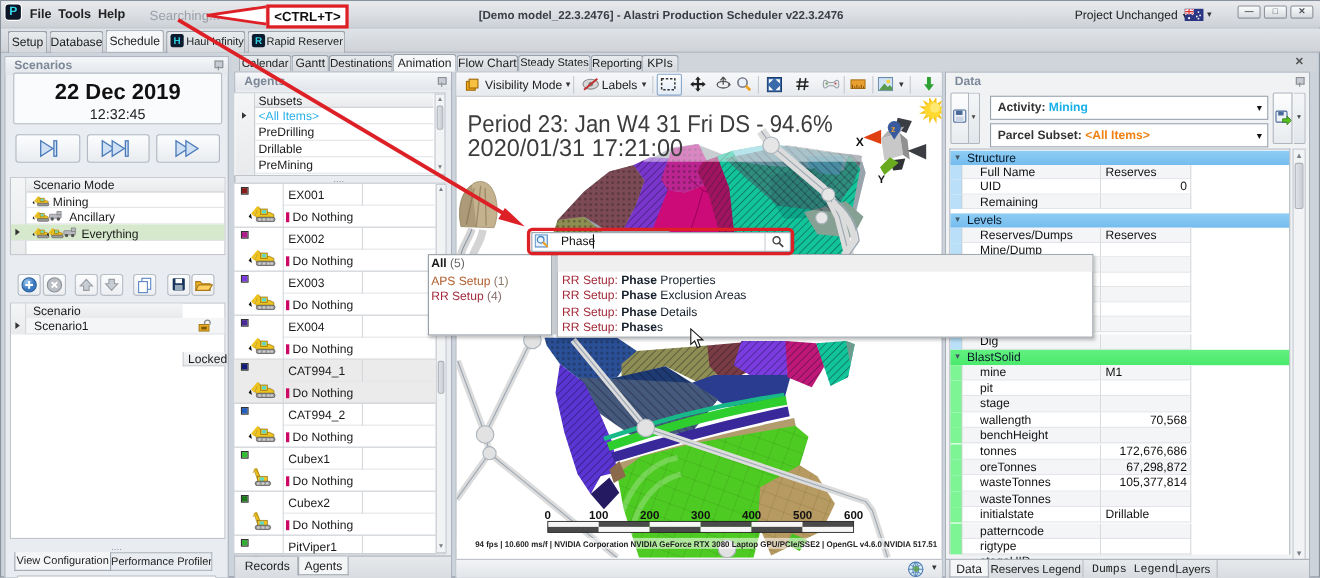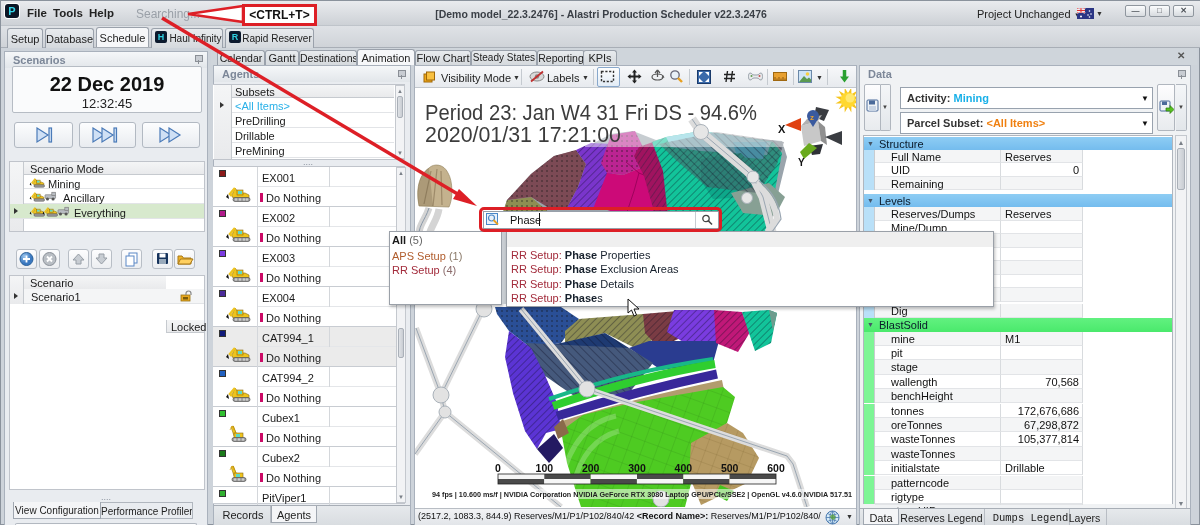--- a/index.html
+++ b/index.html
@@ -672,21 +672,20 @@
         <circle cx="433" cy="11" r="7.5" fill="#ffd830"></circle>
         <circle cx="435" cy="9" r="4.5" fill="#ffe870"></circle>
       </g>
 <text x="10" y="31" font-size="22" fill="#3c3c3c" textLength="332" lengthAdjust="spacingAndGlyphs" font-family="Liberation Sans">Period 23: Jan W4 31 Fri DS - 94.6%</text>
 <text x="10" y="53" font-size="22" fill="#3c3c3c" textLength="196" lengthAdjust="spacingAndGlyphs" font-family="Liberation Sans">2020/01/31 17:21:00</text>
 <rect x="0" y="400" width="441" height="10" fill="rgba(255,255,255,0.55)"></rect>
 <text x="17" y="408" font-size="7.5" font-weight="bold" fill="#222" textLength="420" lengthAdjust="spacingAndGlyphs" font-family="Liberation Sans">94 fps | 10.600 ms/f |  NVIDIA Corporation NVIDIA GeForce RTX 3080 Laptop GPU/PCIe/SSE2 | OpenGL v4.6.0 NVIDIA 517.51</text>
 </svg>
 
 <div class="abs" style="left:414px;top:507px;width:441px;height:17px;background:linear-gradient(#f2f3f5,#e2e5e9);border-top:1px solid #b8bdc4;"></div>
-<div class="abs" style="left:417px;top:510px;font-size:9px;color:#111;">(2517.2, 1083.3, 844.9) Reserves/M1/P1/P102/840/42 <b>&lt;Record Name&gt;:</b> Reserves/M1/P1/P102/840/</div>
 <svg class="abs" style="left:824px;top:509px;" width="16" height="15">
       <circle cx="7.5" cy="7.5" r="6.5" fill="#d8ecf8" stroke="#4a7ab0"></circle>
       <path d="M1 7.5 H14 M7.5 1 V14 M3 3.5 C5 5.5 10 5.5 12 3.5 M3 11.5 C5 9.5 10 9.5 12 11.5 M7.5 1 C4 4 4 11 7.5 14 M7.5 1 C11 4 11 11 7.5 14" stroke="#4a7ab0" stroke-width="0.8" fill="none"></path>
       <path d="M5 6 l3-2 l3 3 l-2 3 l-3-1 z" fill="#5aa040" opacity="0.8"></path>
     </svg>
 <div class="abs" style="left:845px;top:512px;font-size:7px;color:#333;">▼</div>
 
 <div class="abs panel" style="left:858px;top:64px;width:332px;height:461px;background:#f0f2f4;"></div>
 <div class="abs phead" style="left:859px;top:65px;width:330px;background:none;">Data</div>
 <div class="abs pin" style="left:1176px;top:68px;"></div>

